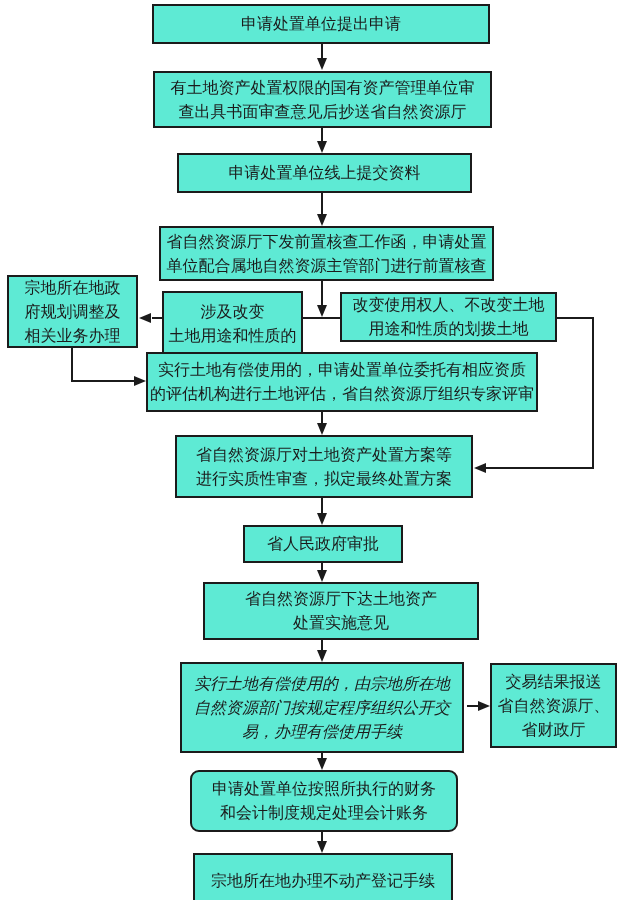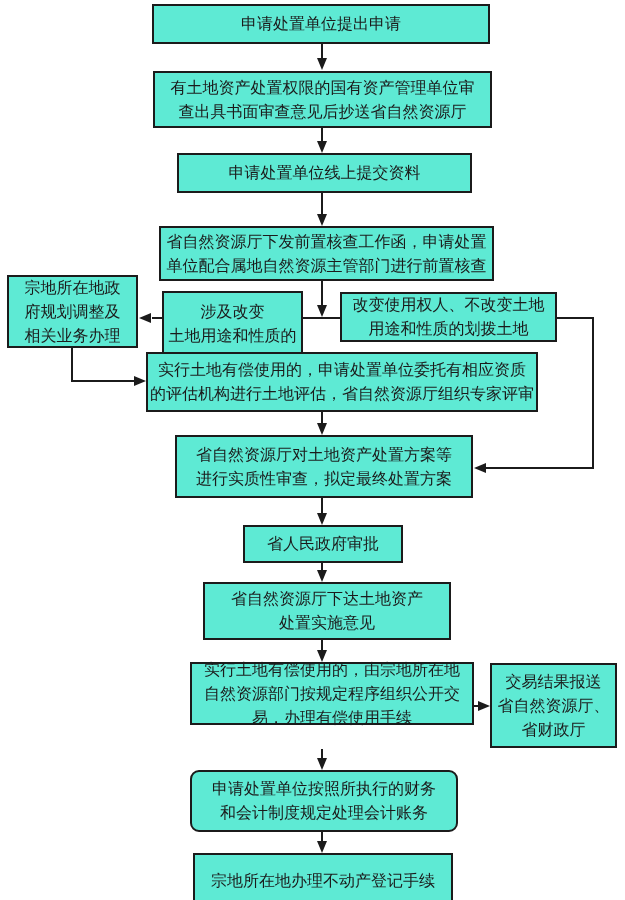--- a/index.html
+++ b/index.html
@@ -139,24 +139,24 @@
 用途和性质的划拨土地</div>
 
   <div class="node" style="left:146px; top:352px; width:392px; height:60px;">实行土地有偿使用的，申请处置单位委托有相应资质
 的评估机构进行土地评估，省自然资源厅组织专家评审</div>
 
   <div class="node" style="left:175px; top:435px; width:298px; height:63px;">省自然资源厅对土地资产处置方案等
 进行实质性审查，拟定最终处置方案</div>
 
   <div class="node" style="left:243px; top:525px; width:160px; height:38px;">省人民政府审批</div>
 
-  <div class="node" style="left:203px; top:582px; width:248px; height:58px;">省自然资源厅下达土地资产
+  <div class="node" style="left:203px; top:582px; width:276px; height:58px;">省自然资源厅下达土地资产
 处置实施意见</div>
 
-  <div class="node" style="left:190px; top:662px; width:284px; height:63px;">实行土地有偿使用的，由宗地所在地
+  <div class="node" style="left:180px; top:662px; width:284px; height:91px;font-style:italic;">实行土地有偿使用的，由宗地所在地
 自然资源部门按规定程序组织公开交
 易，办理有偿使用手续</div>
 
   <div class="node" style="left:490px; top:663px; width:127px; height:85px;">交易结果报送
 省自然资源厅、
 省财政厅</div>
 
   <div class="node" style="left:190px; top:770px; width:268px; height:62px;border-radius:9px;">申请处置单位按照所执行的财务
 和会计制度规定处理会计账务</div>
 

